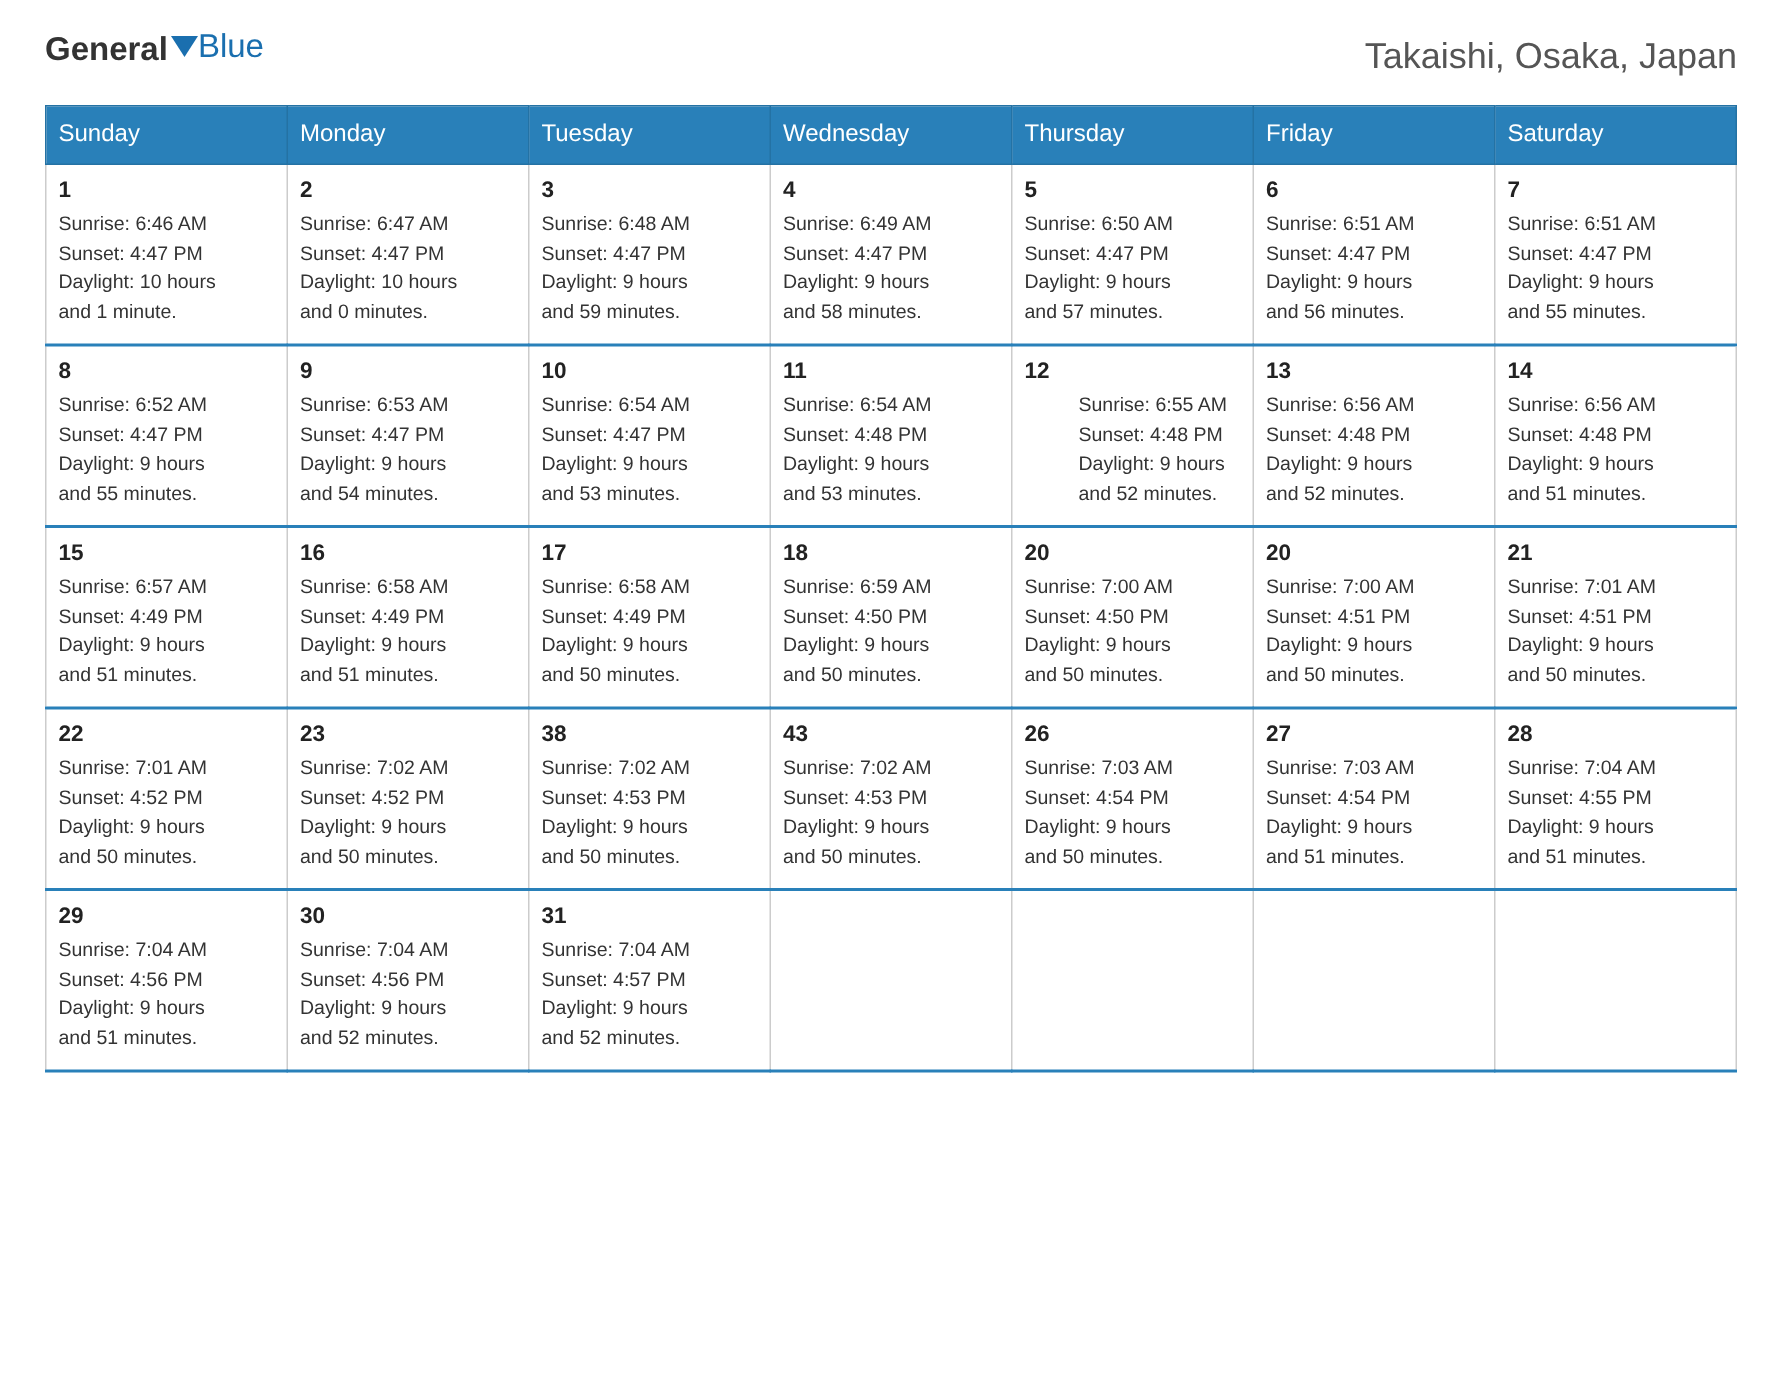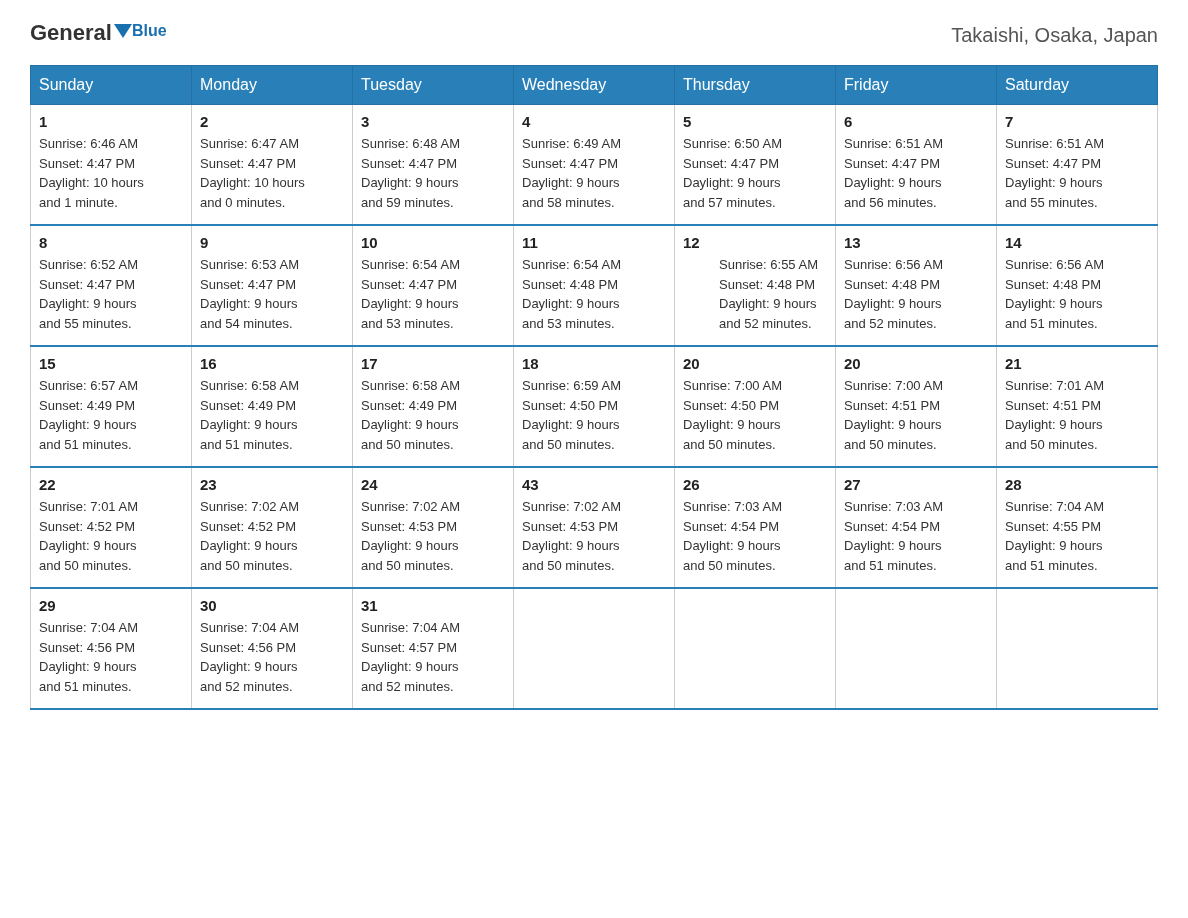--- a/index.html
+++ b/index.html
@@ -36,35 +36,35 @@
       border-left: 9px solid transparent;
       border-right: 9px solid transparent;
       border-top: 14px solid #1a6faf;
       margin-left: 2px;
       vertical-align: middle;
       position: relative;
       top: -3px;
     }
     .logo-blue {
       color: #1a6faf;
-      font-size: 16px;
-      font-weight: bold;
+      font-size: 22px;
+      font-weight: normal;
       margin-top: -4px;
     }
     .title-block {
       text-align: right;
     }
     .month-title {
       font-size: 52px;
       font-weight: normal;
       color: #222;
       line-height: 1.1;
     }
     .location {
-      font-size: 20px;
+      font-size: 24px;
       color: #555;
       margin-top: 4px;
     }
     table {
       width: 100%;
       border-collapse: collapse;
       table-layout: fixed;
     }
     thead tr th {
       background-color: #2980b9;
@@ -293,21 +293,21 @@
 and 50 minutes.</div>
         </td>
         <td>
           <span class="day-num">23</span>
           <div class="day-info" style="white-space: pre-line;">Sunrise: 7:02 AM
 Sunset: 4:52 PM
 Daylight: 9 hours
 and 50 minutes.</div>
         </td>
         <td>
-          <span class="day-num">24</span>
+          <span class="day-num">38</span>
           <div class="day-info" style="white-space: pre-line;">Sunrise: 7:02 AM
 Sunset: 4:53 PM
 Daylight: 9 hours
 and 50 minutes.</div>
         </td>
         <td>
           <span class="day-num">43</span>
           <div class="day-info" style="white-space: pre-line;">Sunrise: 7:02 AM
 Sunset: 4:53 PM
 Daylight: 9 hours

